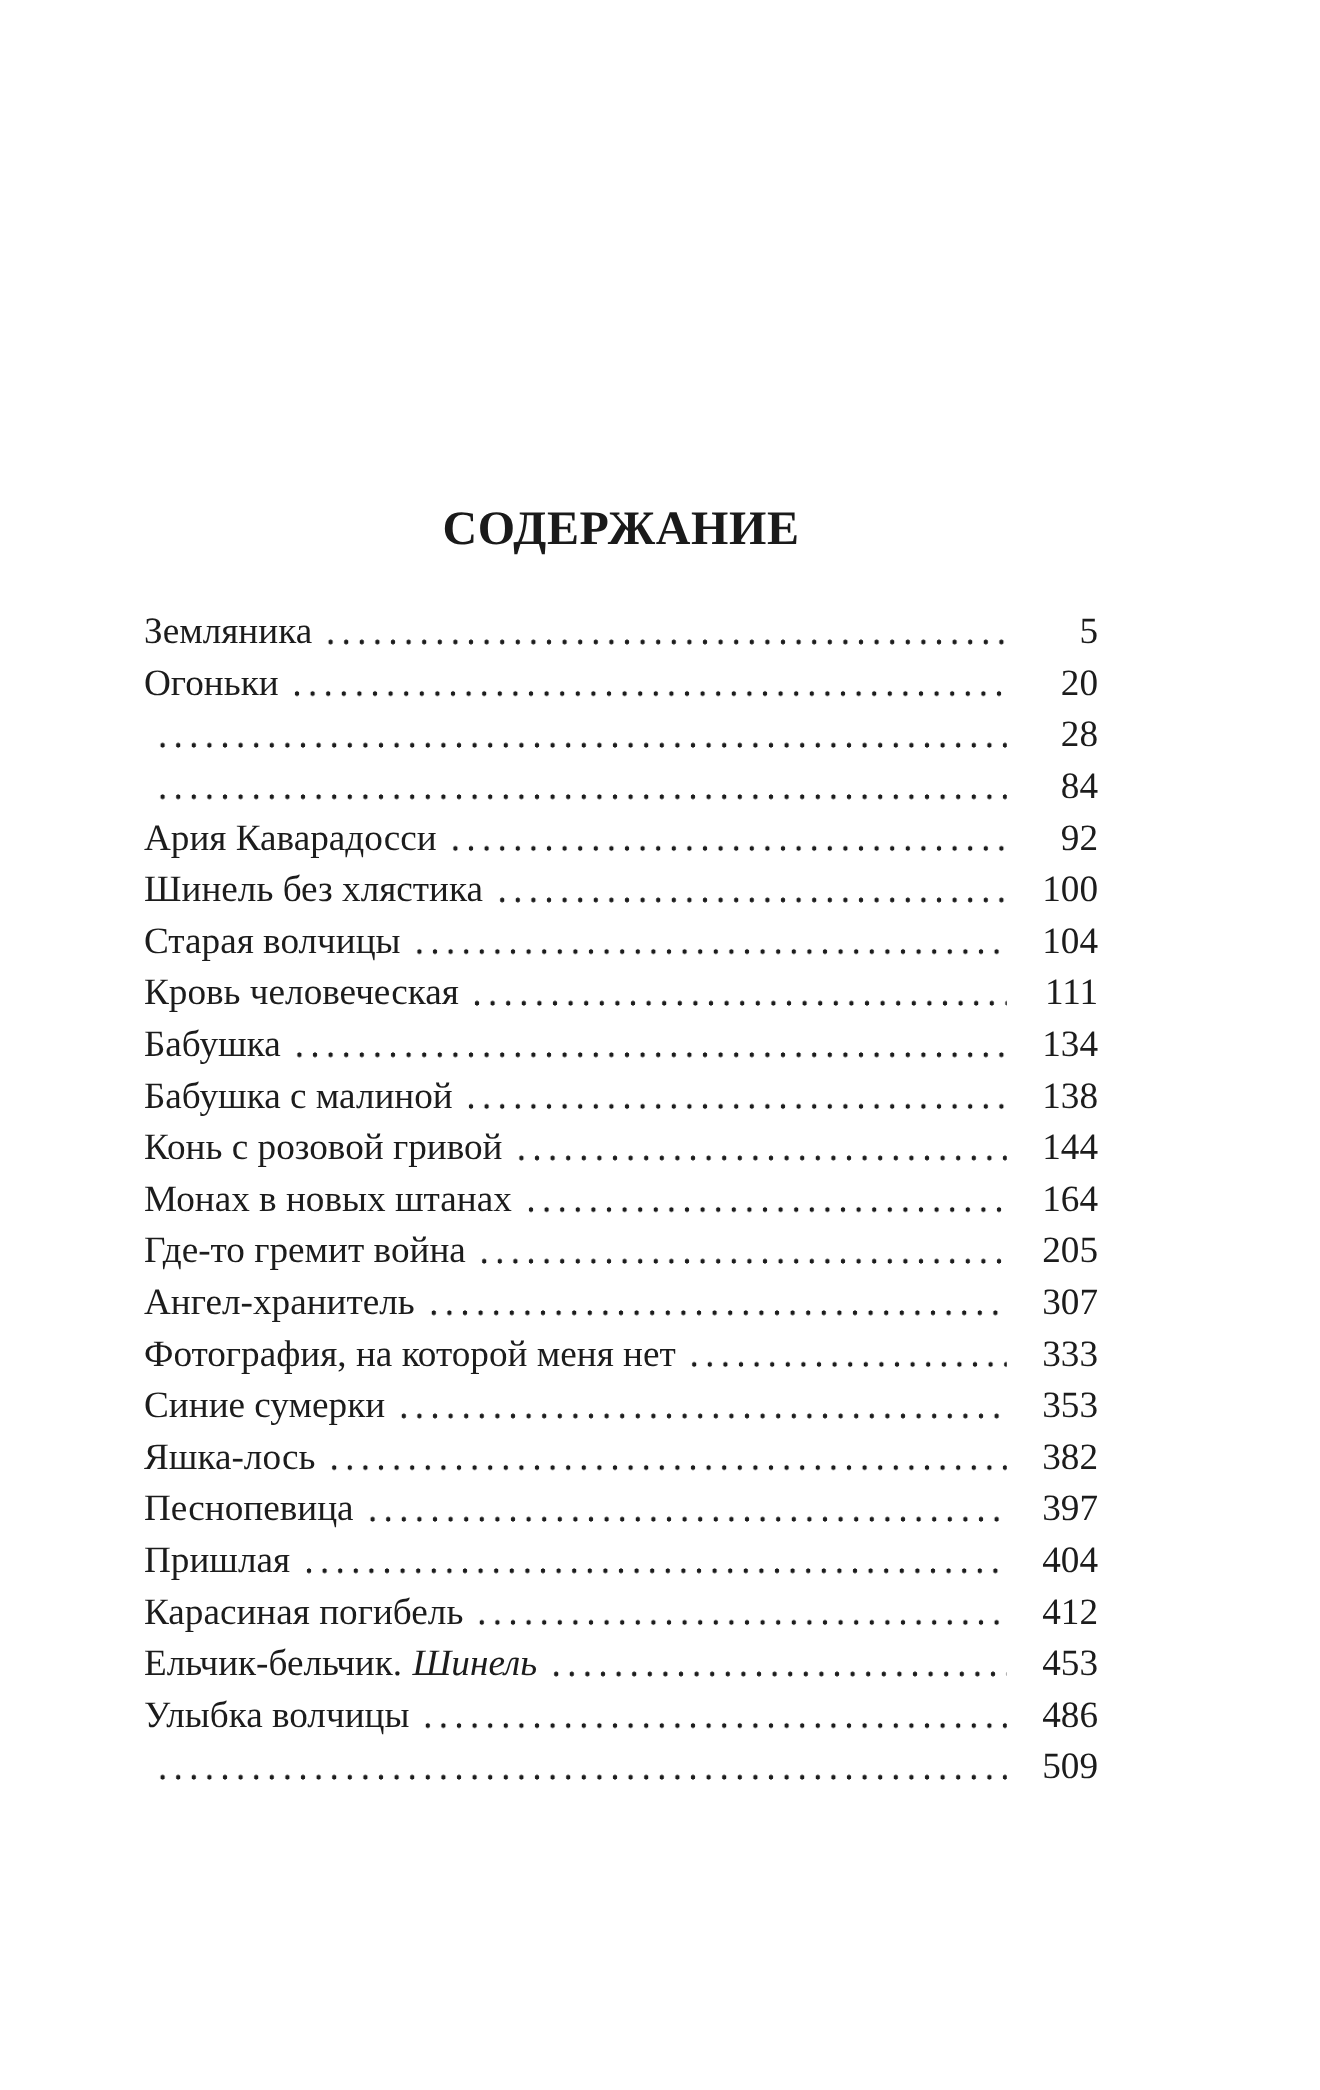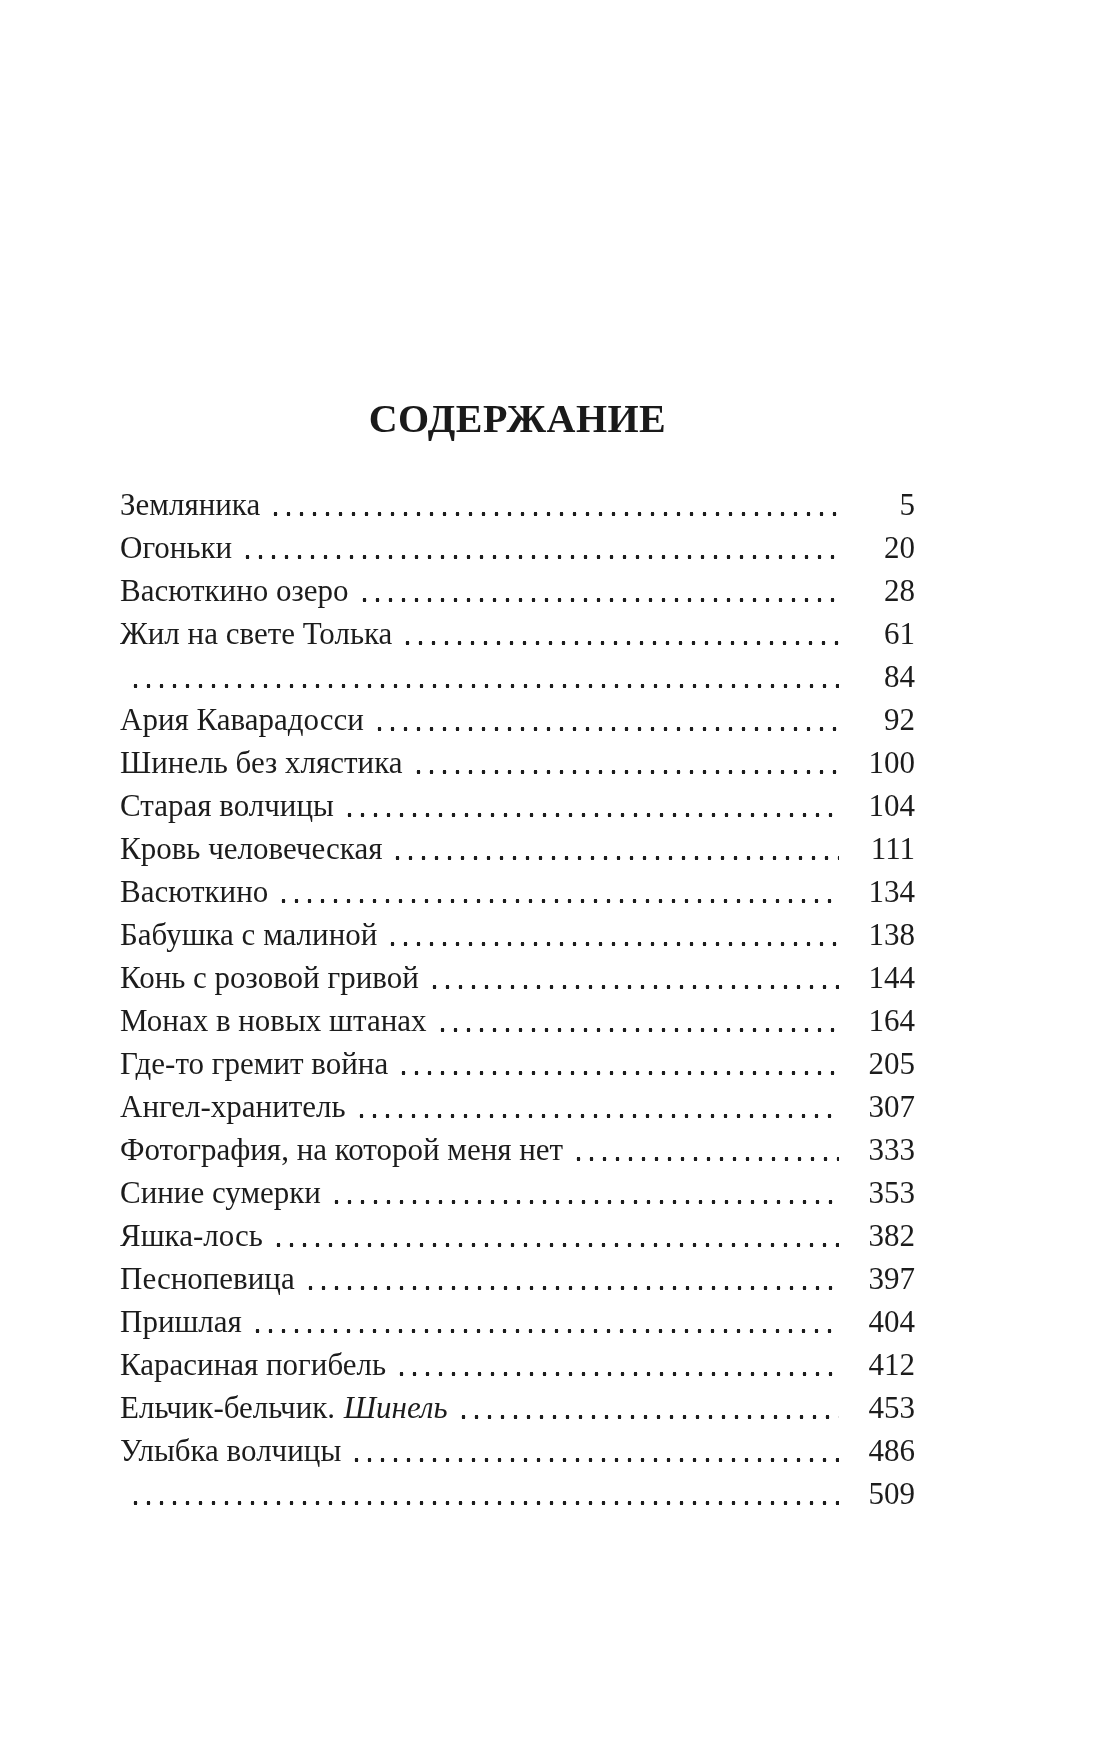--- a/index.html
+++ b/index.html
@@ -12,21 +12,21 @@
     width: 1100px;
     height: 1742px;
     background: #ffffff;
     overflow: hidden;
     font-family: "Liberation Serif", "DejaVu Serif", serif;
     color: #1c1c1c;
   }
   .toc-block {
     position: absolute;
     left: 120px;
-    top: 397px;
+    top: 418px;
     width: 795px;
   }
   .toc-heading {
     margin: 0;
     font-size: 40px;
     line-height: 44px;
     font-weight: bold;
     text-align: center;
     letter-spacing: 0.5px;
     color: #1a1a1a;
@@ -76,28 +76,22 @@
           <span class="toc-title">Земляника</span>
           <span class="toc-dots"></span>
           <span class="toc-page-num">5</span>
         </div>
         <div class="toc-row">
           <span class="toc-title">Огоньки</span>
           <span class="toc-dots"></span>
           <span class="toc-page-num">20</span>
         </div>
         <div class="toc-row">
-          <span class="toc-title">Васюткино озеро</span>
           <span class="toc-dots"></span>
           <span class="toc-page-num">28</span>
-        </div>
-        <div class="toc-row">
-          <span class="toc-title">Жил на свете Толька</span>
-          <span class="toc-dots"></span>
-          <span class="toc-page-num">61</span>
         </div>
         <div class="toc-row">
           <span class="toc-dots"></span>
           <span class="toc-page-num">84</span>
         </div>
         <div class="toc-row">
           <span class="toc-title">Ария Каварадосси</span>
           <span class="toc-dots"></span>
           <span class="toc-page-num">92</span>
         </div>
@@ -110,21 +104,21 @@
           <span class="toc-title">Старая волчицы</span>
           <span class="toc-dots"></span>
           <span class="toc-page-num">104</span>
         </div>
         <div class="toc-row">
           <span class="toc-title">Кровь человеческая</span>
           <span class="toc-dots"></span>
           <span class="toc-page-num">111</span>
         </div>
         <div class="toc-row">
-          <span class="toc-title">Васюткино</span>
+          <span class="toc-title">Бабушка</span>
           <span class="toc-dots"></span>
           <span class="toc-page-num">134</span>
         </div>
         <div class="toc-row">
           <span class="toc-title">Бабушка с малиной</span>
           <span class="toc-dots"></span>
           <span class="toc-page-num">138</span>
         </div>
         <div class="toc-row">
           <span class="toc-title">Конь с розовой гривой</span>

